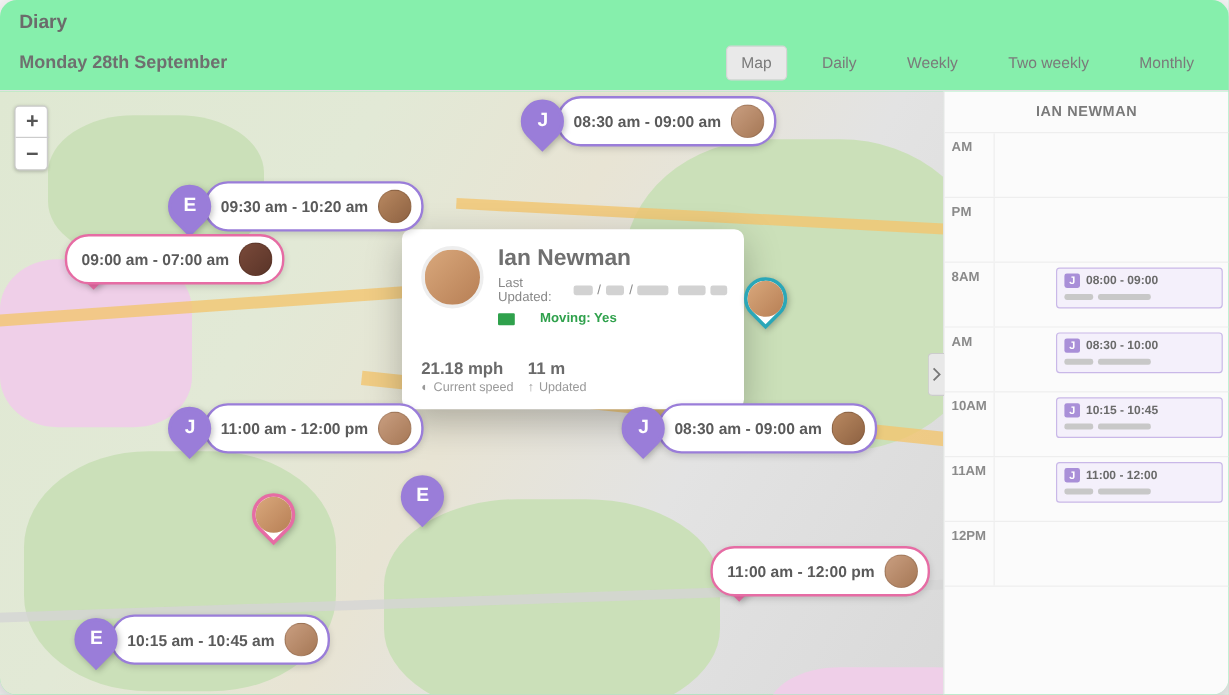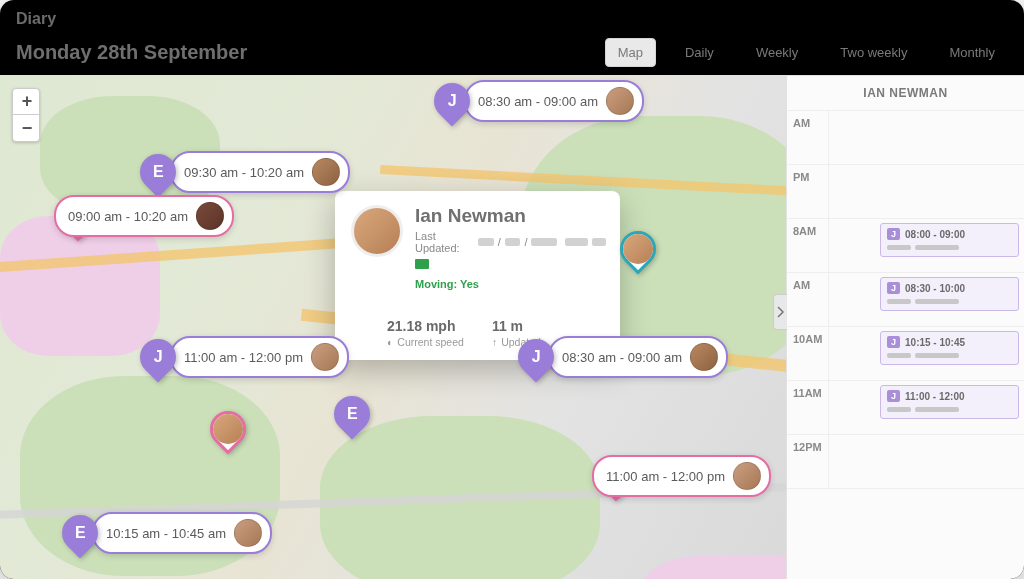--- a/index.html
+++ b/index.html
@@ -1,20 +1,20 @@
 <!DOCTYPE html>
 <html><head>
 <meta charset="utf-8">
 <style>
 * { box-sizing: border-box; margin: 0; padding: 0; }
 body { font-family: -apple-system, BlinkMacSystemFont, "Segoe UI", Arial, sans-serif; background: #fff; width: 1024px; height: 579px; overflow: hidden; }
-.app { width: 1024px; height: 579px; border-radius: 14px; overflow: hidden; box-shadow: 0 8px 40px rgba(0,0,0,0.35); background: #000000; display: flex; flex-direction: column; }
+.app { width: 1024px; height: 579px; border-radius: 14px; overflow: hidden; box-shadow: 0 8px 40px rgba(0,0,0,0.35); background: #86efac; display: flex; flex-direction: column; }
 .title-bar { padding: 10px 16px 6px; font-size: 16px; font-weight: 600; color: #6b6b6b; }
 .header-bar { display: flex; justify-content: space-between; align-items: center; padding: 4px 16px 8px; border-bottom: 1px solid #e2e2e2; }
-.date-title { font-size: 20px; font-weight: 600; color: #6f6f6f; }
+.date-title { font-size: 15px; font-weight: 600; color: #6f6f6f; }
 .tabs { display: flex; gap: 16px; }
 .tab { padding: 6px 12px; font-size: 13px; color: #7a7a7a; cursor: pointer; border: 1px solid transparent; background: transparent; }
 .tab.active { background: #e9e9e9; border: 1px solid #d5d5d5; border-radius: 4px; }
 .content { flex: 1; display: flex; overflow: hidden; }
 .map-area { flex: 1; position: relative; background: linear-gradient(120deg, #dfe8d2 0%, #e2e9d6 30%, #e8e4d4 50%, #e3e3e3 70%, #d9d9d9 100%); overflow: hidden; }
 .road { position: absolute; background: #f3c56f; opacity: 0.8; }
 .r1 { top: 170px; left: -20px; width: 500px; height: 10px; transform: rotate(-4deg); }
 .r2 { top: 260px; left: 300px; width: 520px; height: 12px; transform: rotate(6deg); }
 .r3 { top: 100px; left: 380px; width: 420px; height: 9px; transform: rotate(3deg); }
 .r4 { top: 420px; left: -30px; width: 900px; height: 8px; transform: rotate(-2deg); background:#d4d4d4; }
@@ -32,35 +32,35 @@
 
 .pin { position: absolute; display: flex; align-items: center; }
 .marker { width: 36px; height: 36px; border-radius: 50% 50% 50% 0; transform: rotate(-45deg); display: flex; align-items: center; justify-content: center; font-weight: bold; color: #fff; font-size: 16px; box-shadow: 0 2px 5px rgba(0,0,0,0.25); border: 3px solid; }
 .marker span { transform: rotate(45deg); }
 .marker.purple { background:#9a7dd9; border-color:#9a7dd9; }
 .marker.pink { background:#e66ca4; border-color:#e66ca4; border-radius:50% 50% 50% 0;}
 .marker.teal { background:#2aa7b8; border-color:#2aa7b8; }
 .chip { background:#fff; border-radius: 20px; padding: 5px 8px 5px 12px; display:flex; align-items:center; gap:8px; box-shadow: 0 2px 6px rgba(0,0,0,0.15); border:2px solid; margin-left:-6px;}
 .chip.purple { border-color:#9a7dd9; }
 .chip.pink { border-color:#e66ca4; }
-.chip-time { font-size:13px; font-weight:400; color:#5a5a5a; white-space:nowrap;}
+.chip-time { font-size:13px; font-weight:700; color:#5a5a5a; white-space:nowrap;}
 .avatar { width:28px; height:28px; border-radius:50%; background:linear-gradient(135deg,#d9a87c,#b77f55); flex:none; border:1px solid rgba(0,0,0,.1);}
 .avatar.a2 { background: linear-gradient(135deg,#7a4a3a,#5a3428);}
 .avatar.a3 { background: linear-gradient(135deg,#c99e80,#a67856);}
 .avatar.a4 { background: linear-gradient(135deg,#b88860,#8e6242);}
 
 .popup { position:absolute; top:115px; left:335px; width:285px; background:#fff; border-radius:8px; box-shadow: 0 10px 30px rgba(0,0,0,0.25); padding: 14px 16px 12px; }
 .pop-head { display:flex; gap:12px; align-items:flex-start; }
 .pop-av { width:52px; height:52px; border-radius:50%; border:3px solid #eee; background:linear-gradient(135deg,#d9a87c,#b77f55);flex:none;}
 .pop-name { font-size:19px; font-weight:600; color:#707070; }
 .pop-sub { font-size:11px; color:#888; margin-top:3px; display:flex; align-items:center; gap:4px;}
 .redact { display:inline-block; height:8px; border-radius:2px; background:#d2d2d2;}
-.moving { font-size:11px; color:#2fa14c; font-weight:600; margin-top:5px; display:flex; align-items:flex-start; gap:9px;flex-direction:column;}
+.moving { font-size:11px; color:#2fa14c; font-weight:600; margin-top:5px; display:flex; align-items:flex-end; gap:21px;}
 .truck { width:14px; height:10px; background:#2fa14c; position:relative; border-radius:1px;}
-.pop-stats { display:flex; gap:28px; margin-top:16px; padding-top:12px;margin-left:36px; }
+.pop-stats { display:flex; gap:12px; margin-top:16px; padding-top:12px; }
 .stat-val { font-size:14px; font-weight:600; color:#6a6a6a;}
 .stat-lbl { font-size:10.5px; color:#999; display:flex; align-items:center; gap:4px; margin-top:2px;}
 
 .sidebar { width: 238px; border-left:1px solid #e1e1e1; background:#fbfbfb; display:flex; flex-direction:column; position:relative;}
 .side-head { text-align:center; padding:10px 4px; font-size:12px; font-weight:600; letter-spacing:0.5px; color:#7a7a7a; border-bottom:1px solid #eee;}
 .timecol { display:flex; flex-direction:column; flex:1; overflow:hidden;}
 .slot { display:flex; border-bottom:1px solid #eee; min-height:54px;gap:46px;}
 .slot-lbl { width:42px; font-size:11px; font-weight:600; color:#8a8a8a; padding:6px 0 0 6px; text-align:left; border-right:1px solid #eee;}
 .slot-body { flex:1; padding:4px 5px; display:flex; flex-direction:column; gap:4px;}
 .event { background:#f4f0fb; border:1px solid #c9b8e8; border-radius:3px; padding:4px 6px 6px; font-size:10px;}
@@ -158,21 +158,21 @@
           <div class="chip purple">
             <span class="chip-time">09:30 am - 10:20 am</span>
             <div class="avatar a4"></div>
           </div>
         </div>
         <div class="pin" style="left: 60px; top: 140px;">
           <div class="marker pink">
             <span>J</span>
           </div>
           <div class="chip pink">
-            <span class="chip-time">09:00 am - 10:20 am</span>
+            <span class="chip-time">09:00 am - 07:00 am</span>
             <div class="avatar a2"></div>
           </div>
         </div>
         <div class="pin" style="left: 140px; top: 260px;">
           <div class="marker purple">
             <span>J</span>
           </div>
           <div class="chip purple">
             <span class="chip-time">11:00 am - 12:00 pm</span>
             <div class="avatar a3"></div>

